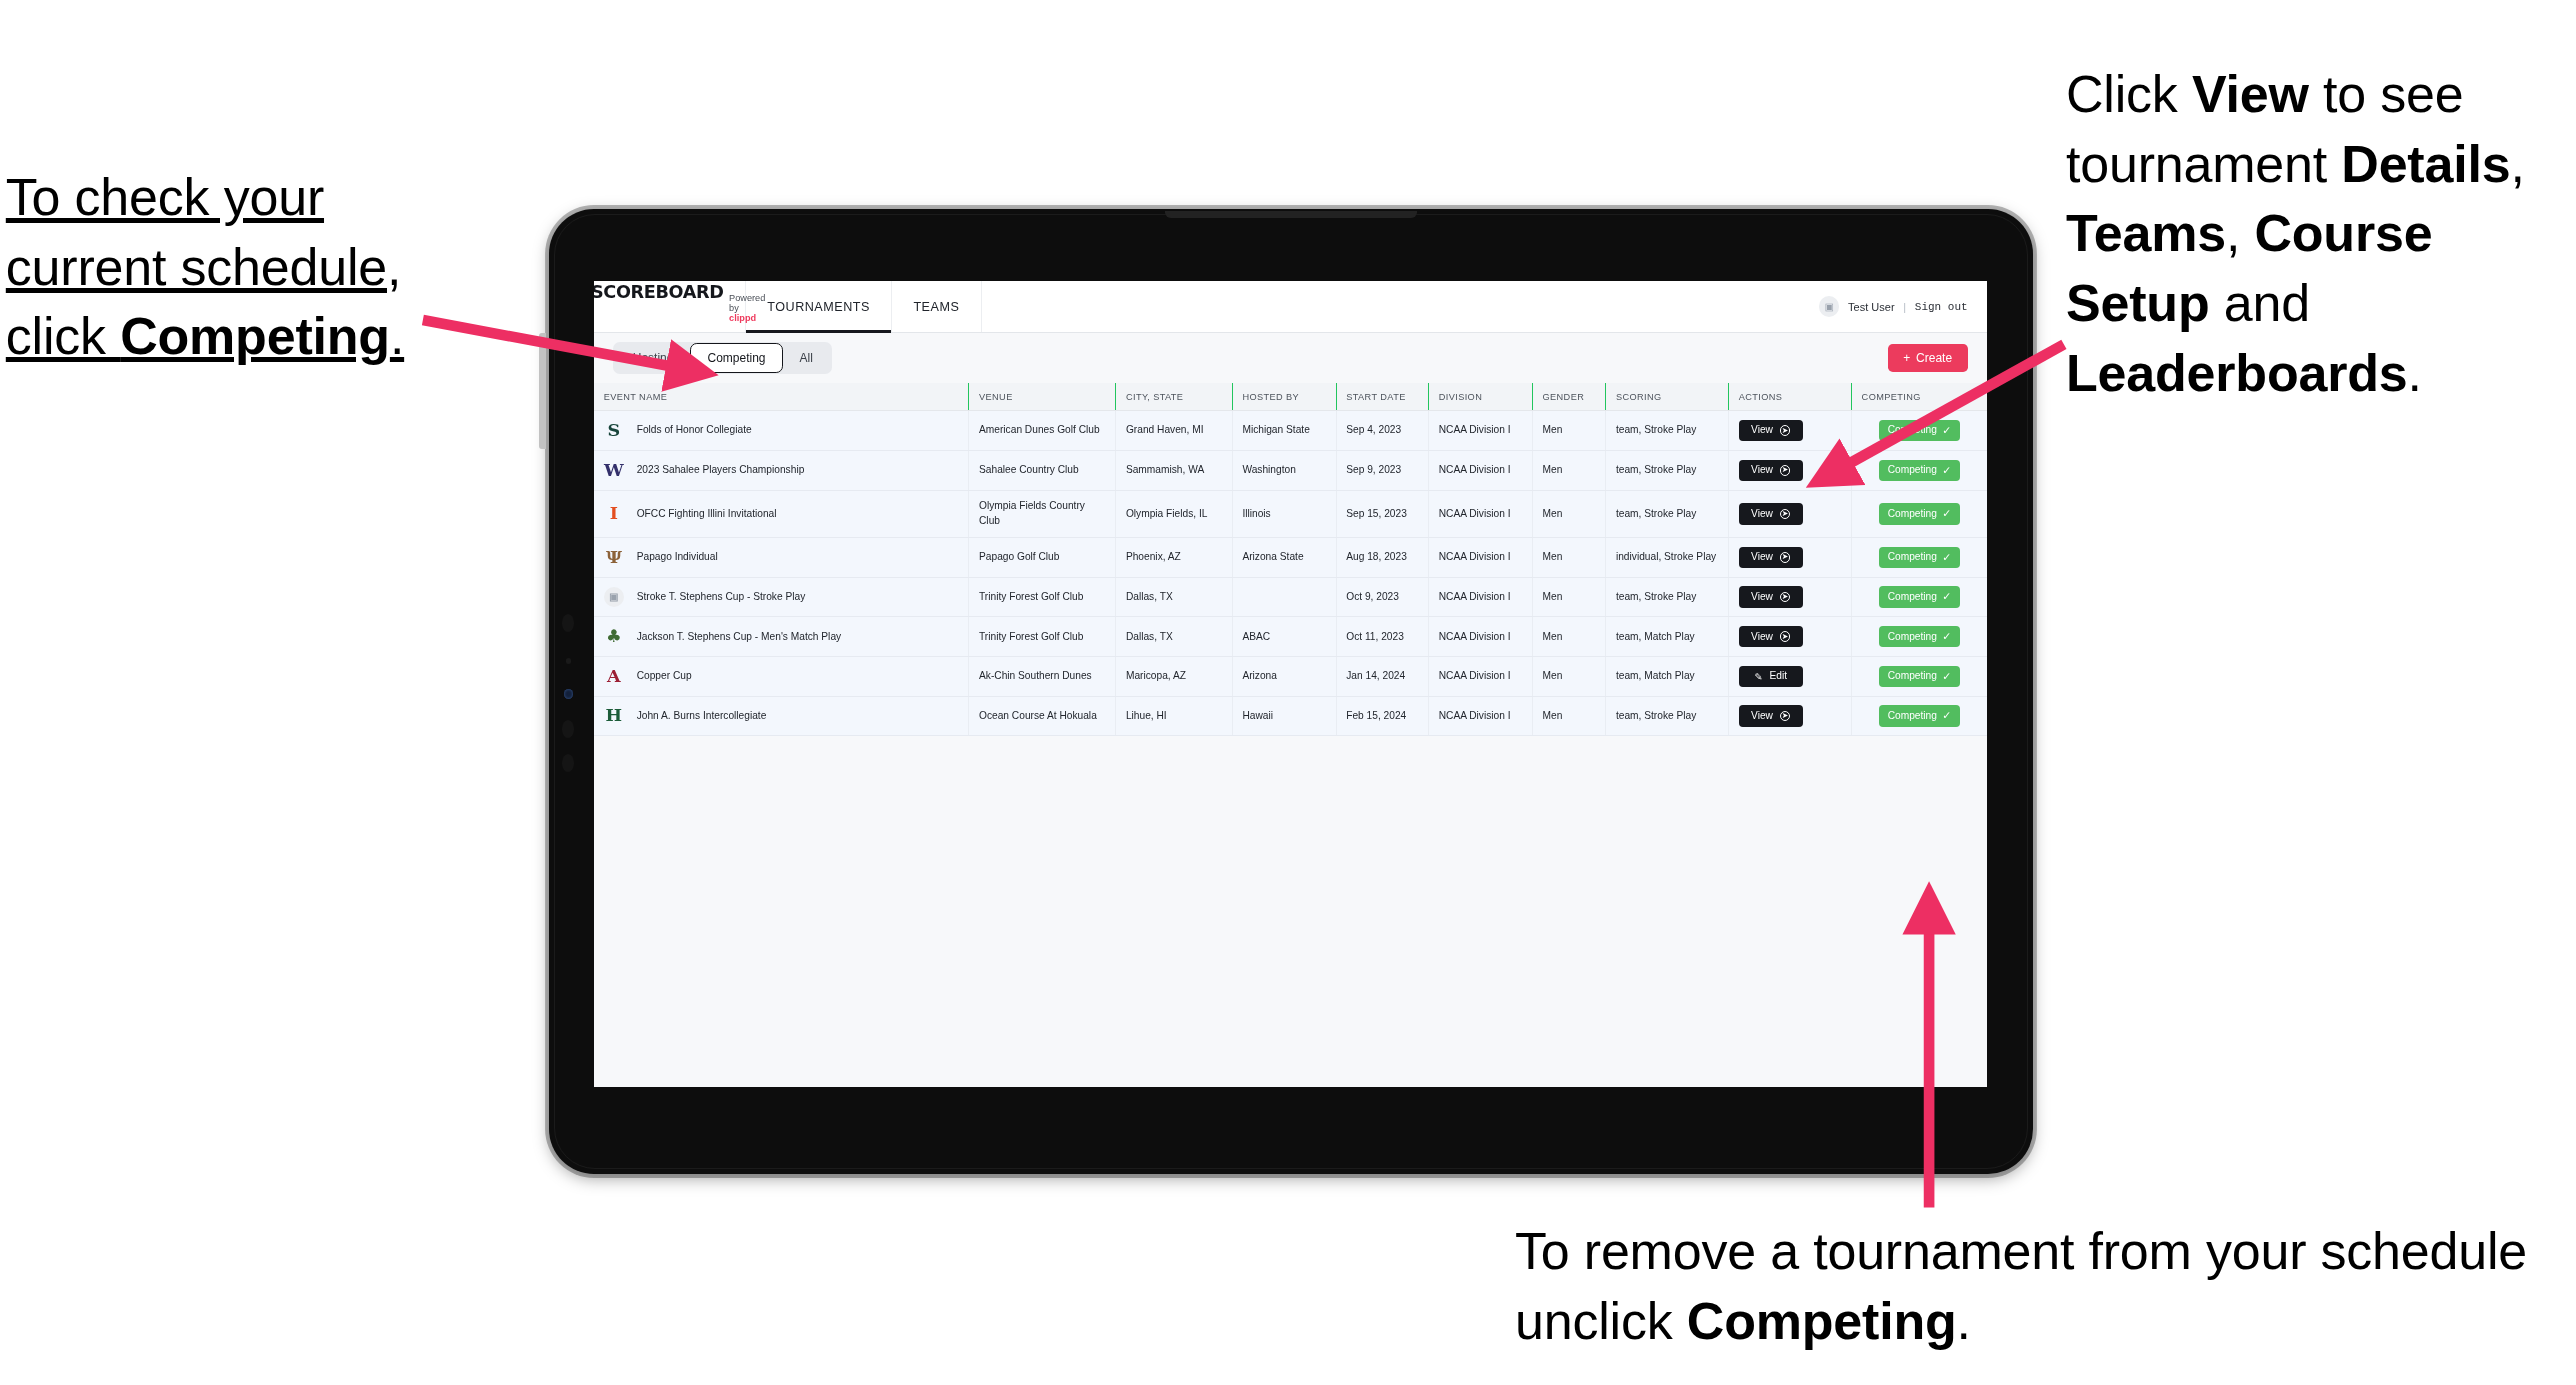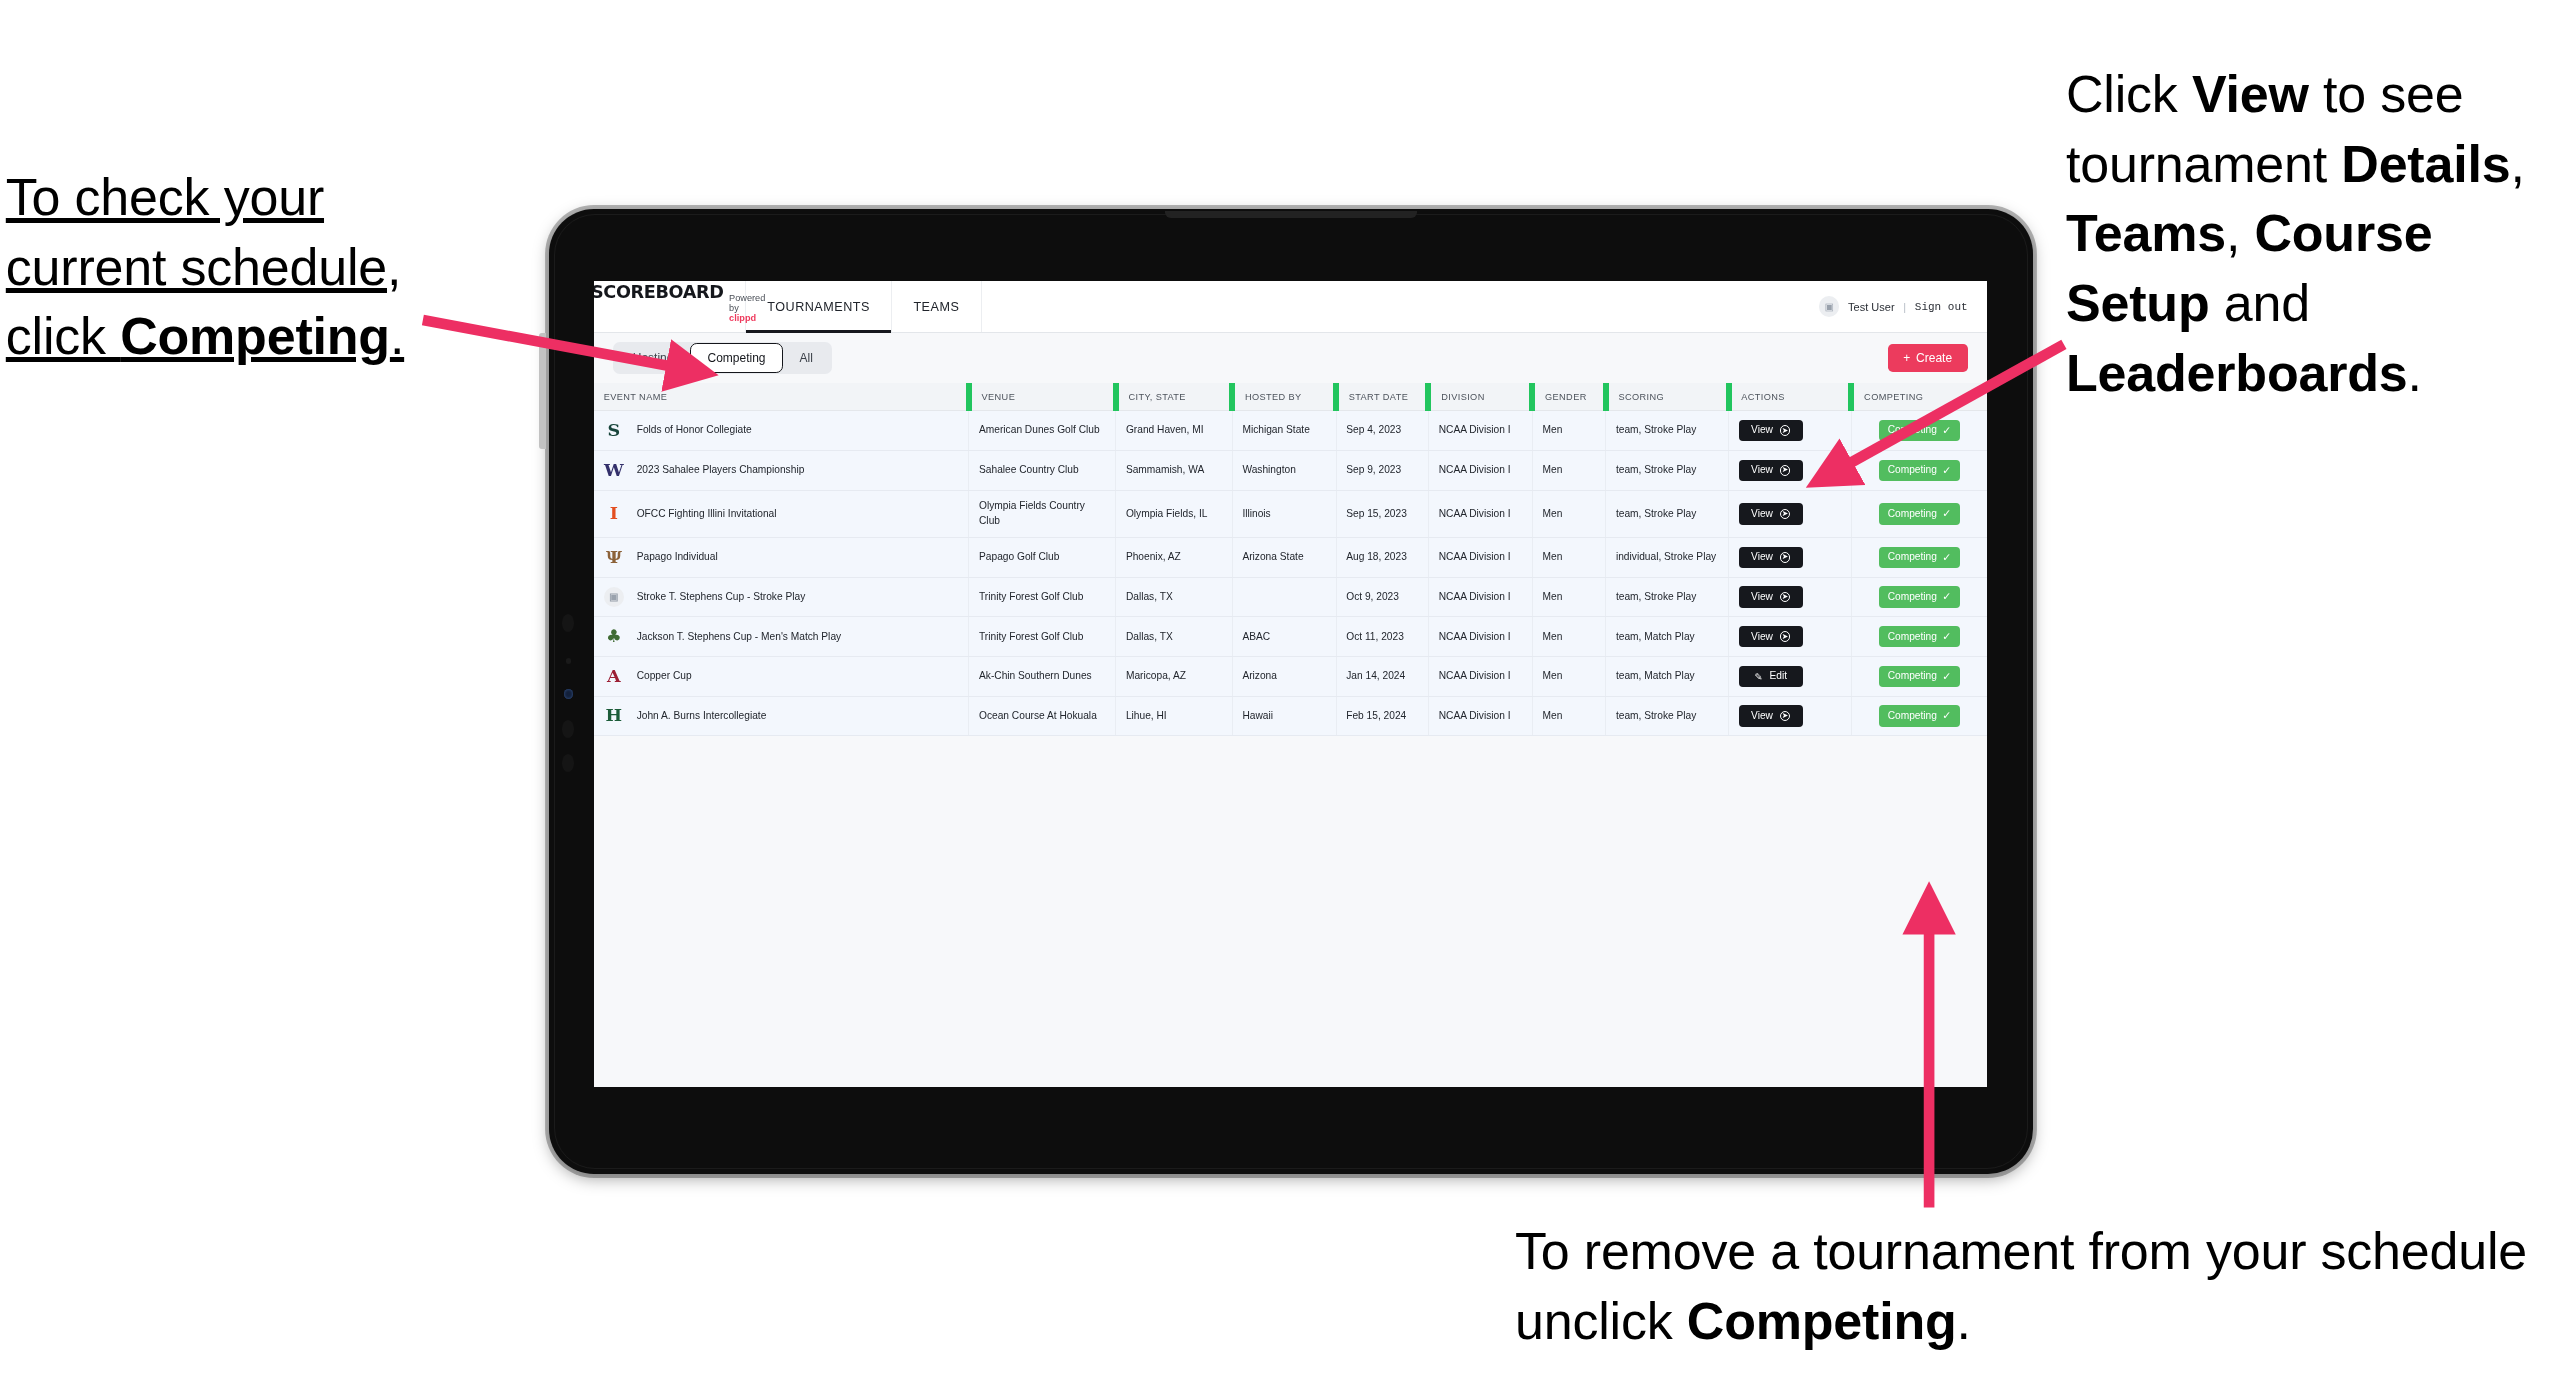--- a/index.html
+++ b/index.html
@@ -164,21 +164,21 @@
   table { width: 100%; border-collapse: collapse; table-layout: fixed; }
   thead th {
     background: #f2f4f7;
     font-size: 9.2px;
     letter-spacing: 0.4px;
     font-weight: 400;
     color: #4d535c;
     text-align: left;
     padding: 8.7px 9.7px;
     border-bottom: 1px solid #e4e7eb;
-    border-right: 6px solid #22c55e;
+    border-right: 1px solid #22c55e;
     white-space: nowrap;
   }
   thead th:last-child { border-right: none; }
   tbody td {
     font-size: 10.2px;
     color: #22262d;
     padding: 8.7px 9.7px;
     border-bottom: 1px solid #e6eaf1;
     border-right: 1px solid #e9edf3;
     vertical-align: middle;

